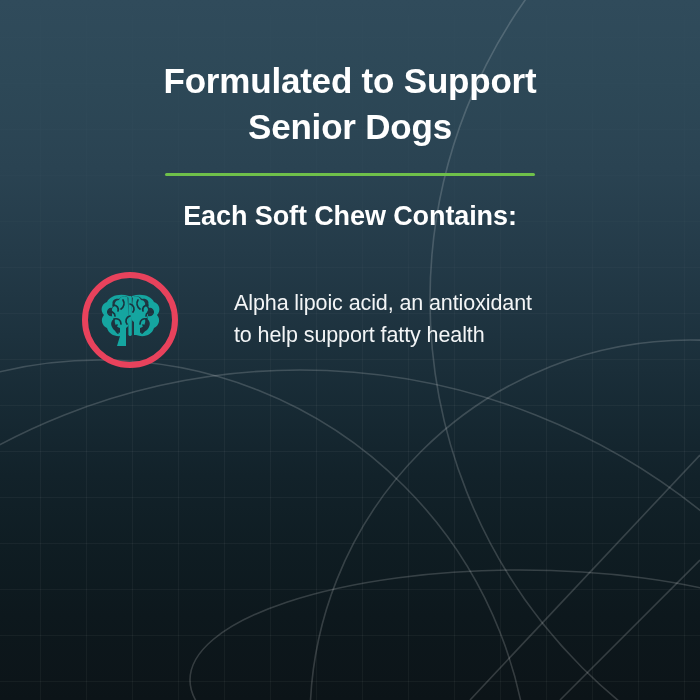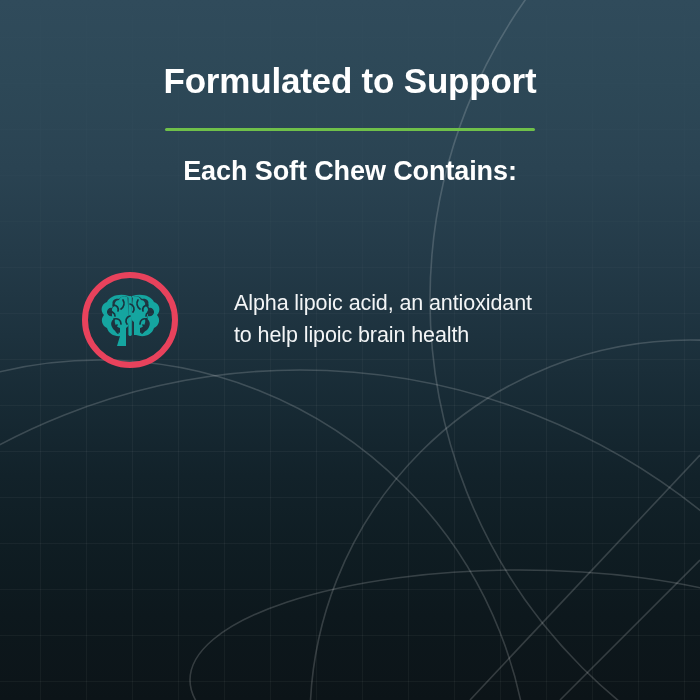--- a/index.html
+++ b/index.html
@@ -130,20 +130,21 @@
       <circle cx="950" cy="300" r="520"></circle>
       <ellipse cx="520" cy="680" rx="330" ry="110"></ellipse>
       <path d="M 470 700 L 700 455"></path>
       <path d="M 560 700 L 700 560"></path>
     </g>
   </svg>
 
   <div class="header">
     <h1 class="title">
       <span class="title-line">Formulated to Support</span>
+      <span class="title-line">Senior Dogs</span>
     </h1>
     <div class="divider"></div>
     <h2 class="subtitle">Each Soft Chew Contains:</h2>
   </div>
 
   <div class="features">
 
     <div class="feature-row">
       <div class="icon-badge">
         <svg width="62" height="56" viewBox="0 0 62 56">
@@ -165,20 +166,20 @@
             <path d="M39 8 C37 11 38 15 41 17"></path>
             <path d="M31 12 C35 13 36 17 34 20"></path>
             <path d="M31 24 C27 25 26 29 28 32"></path>
             <path d="M44 33 C46 35 46 39 43 41"></path>
             <path d="M18 33 C16 35 16 39 19 41"></path>
           </g>
         </svg>
       </div>
       <div class="feature-text">
         <span class="ln">Alpha lipoic acid, an antioxidant</span>
-        <span class="ln">to help lipoic brain health</span>
+        <span class="ln">to help support fatty health</span>
       </div>
     </div>
 
 
 
   </div>
 </div>
 
 </body></html>

